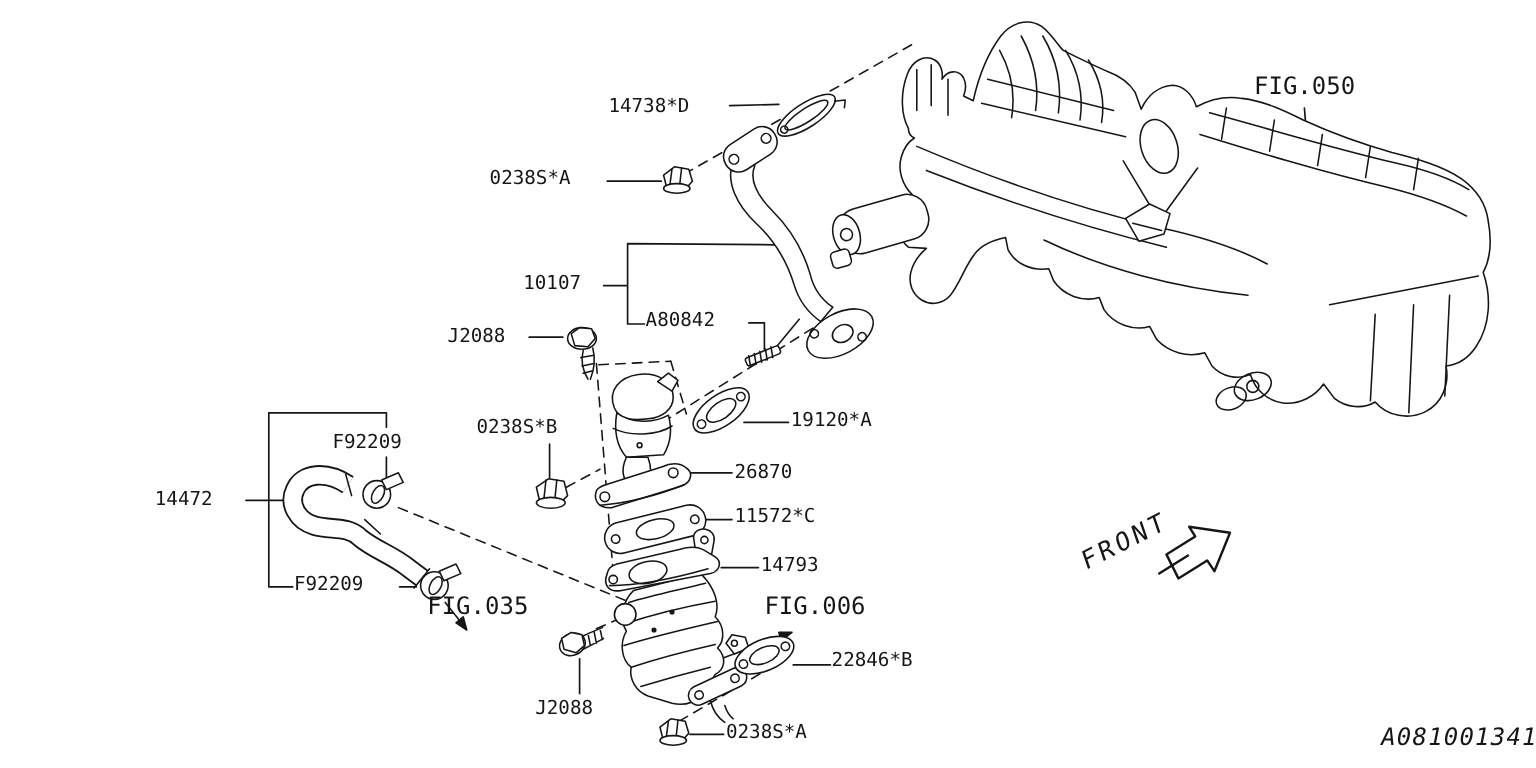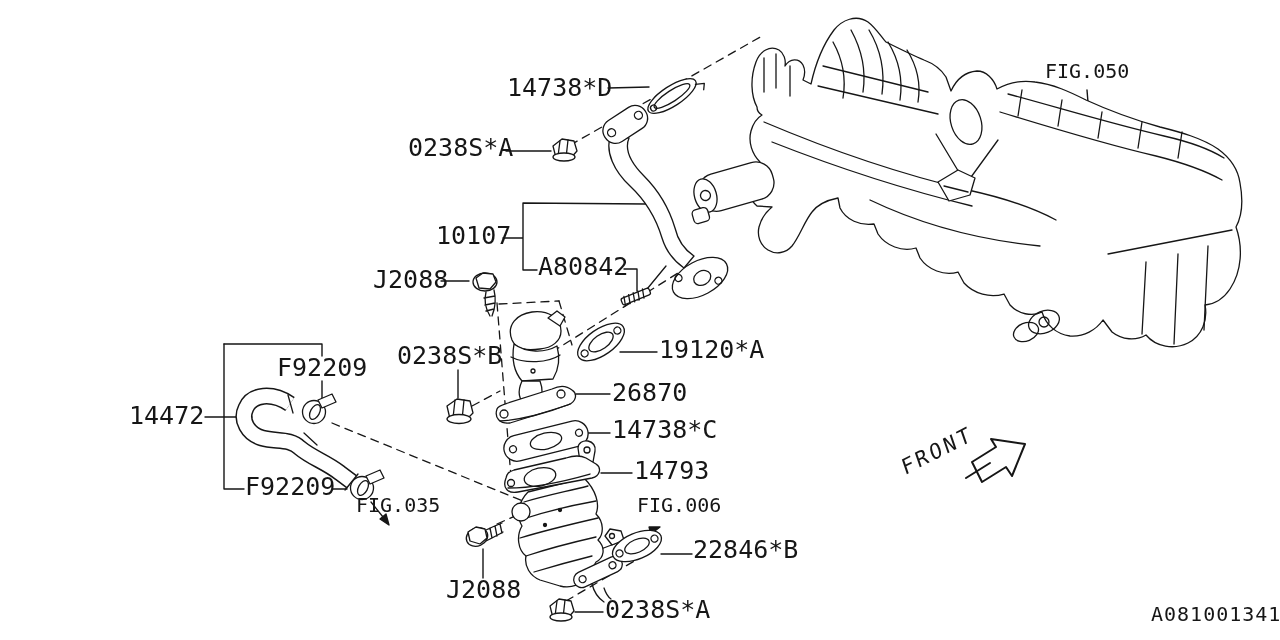--- a/index.html
+++ b/index.html
@@ -1,23 +1,23 @@
 <!DOCTYPE html>
 <html><head>
 <meta charset="utf-8">
 <style>
   html,body{margin:0;padding:0;}
   body{width:1280px;height:640px;position:relative;overflow:hidden;
        font-family:"DejaVu Sans Mono","Liberation Mono",monospace;}
   #stage{position:absolute;left:0;top:0;width:1280px;height:640px;background:#ffffff;}
   svg{position:absolute;left:0;top:0;}
-  .callout{position:absolute;font-size:25px;line-height:23px;letter-spacing:0px;
+  .callout{position:absolute;font-size:16px;line-height:23px;letter-spacing:0px;
            color:#161616;white-space:nowrap;cursor:default;}
   .figref{position:absolute;font-size:20px;line-height:22px;color:#161616;white-space:nowrap;text-align:center;}
-  .docnum{position:absolute;font-size:20px;line-height:20px;color:#161616;letter-spacing:1px;}
+  .docnum{position:absolute;font-size:20px;line-height:20px;color:#161616;letter-spacing:1px;font-style:italic;}
   .front{position:absolute;font-size:21px;line-height:21px;color:#161616;letter-spacing:3px;
          transform:rotate(-27deg) skewX(-8deg);transform-origin:0 100%;}
 </style>
 </head>
 <body>
 
 <div id="stage">
 
 <svg width="1280" height="640" viewBox="0 0 1280 640" fill="none" stroke="#161616" stroke-width="1.3" stroke-linecap="round" stroke-linejoin="round">
 
@@ -240,21 +240,21 @@
 <div class="callout" style="left:507px;top:76px">14738*D</div>
 <div class="callout" style="left:408px;top:136px">0238S*A</div>
 <div class="callout" style="left:436px;top:224px">10107</div>
 <div class="callout" style="left:538px;top:255px">A80842</div>
 <div class="callout" style="left:373px;top:268px">J2088</div>
 <div class="callout" style="left:277px;top:356px">F92209</div>
 <div class="callout" style="left:397px;top:344px">0238S*B</div>
 <div class="callout" style="left:129px;top:404px">14472</div>
 <div class="callout" style="left:659px;top:338px">19120*A</div>
 <div class="callout" style="left:612px;top:381px">26870</div>
-<div class="callout" style="left:612px;top:418px">14738*C</div>
+<div class="callout" style="left:612px;top:418px">11572*C</div>
 <div class="callout" style="left:634px;top:459px">14793</div>
 <div class="callout" style="left:245px;top:475px">F92209</div>
 <div class="callout" style="left:693px;top:538px">22846*B</div>
 <div class="callout" style="left:446px;top:578px">J2088</div>
 <div class="callout" style="left:605px;top:598px">0238S*A</div>
 
 <div class="figref" style="left:1045px;top:60px">FIG.050</div>
 <div class="figref" style="left:356px;top:494px">FIG.035</div>
 <div class="figref" style="left:637px;top:494px">FIG.006</div>
 

